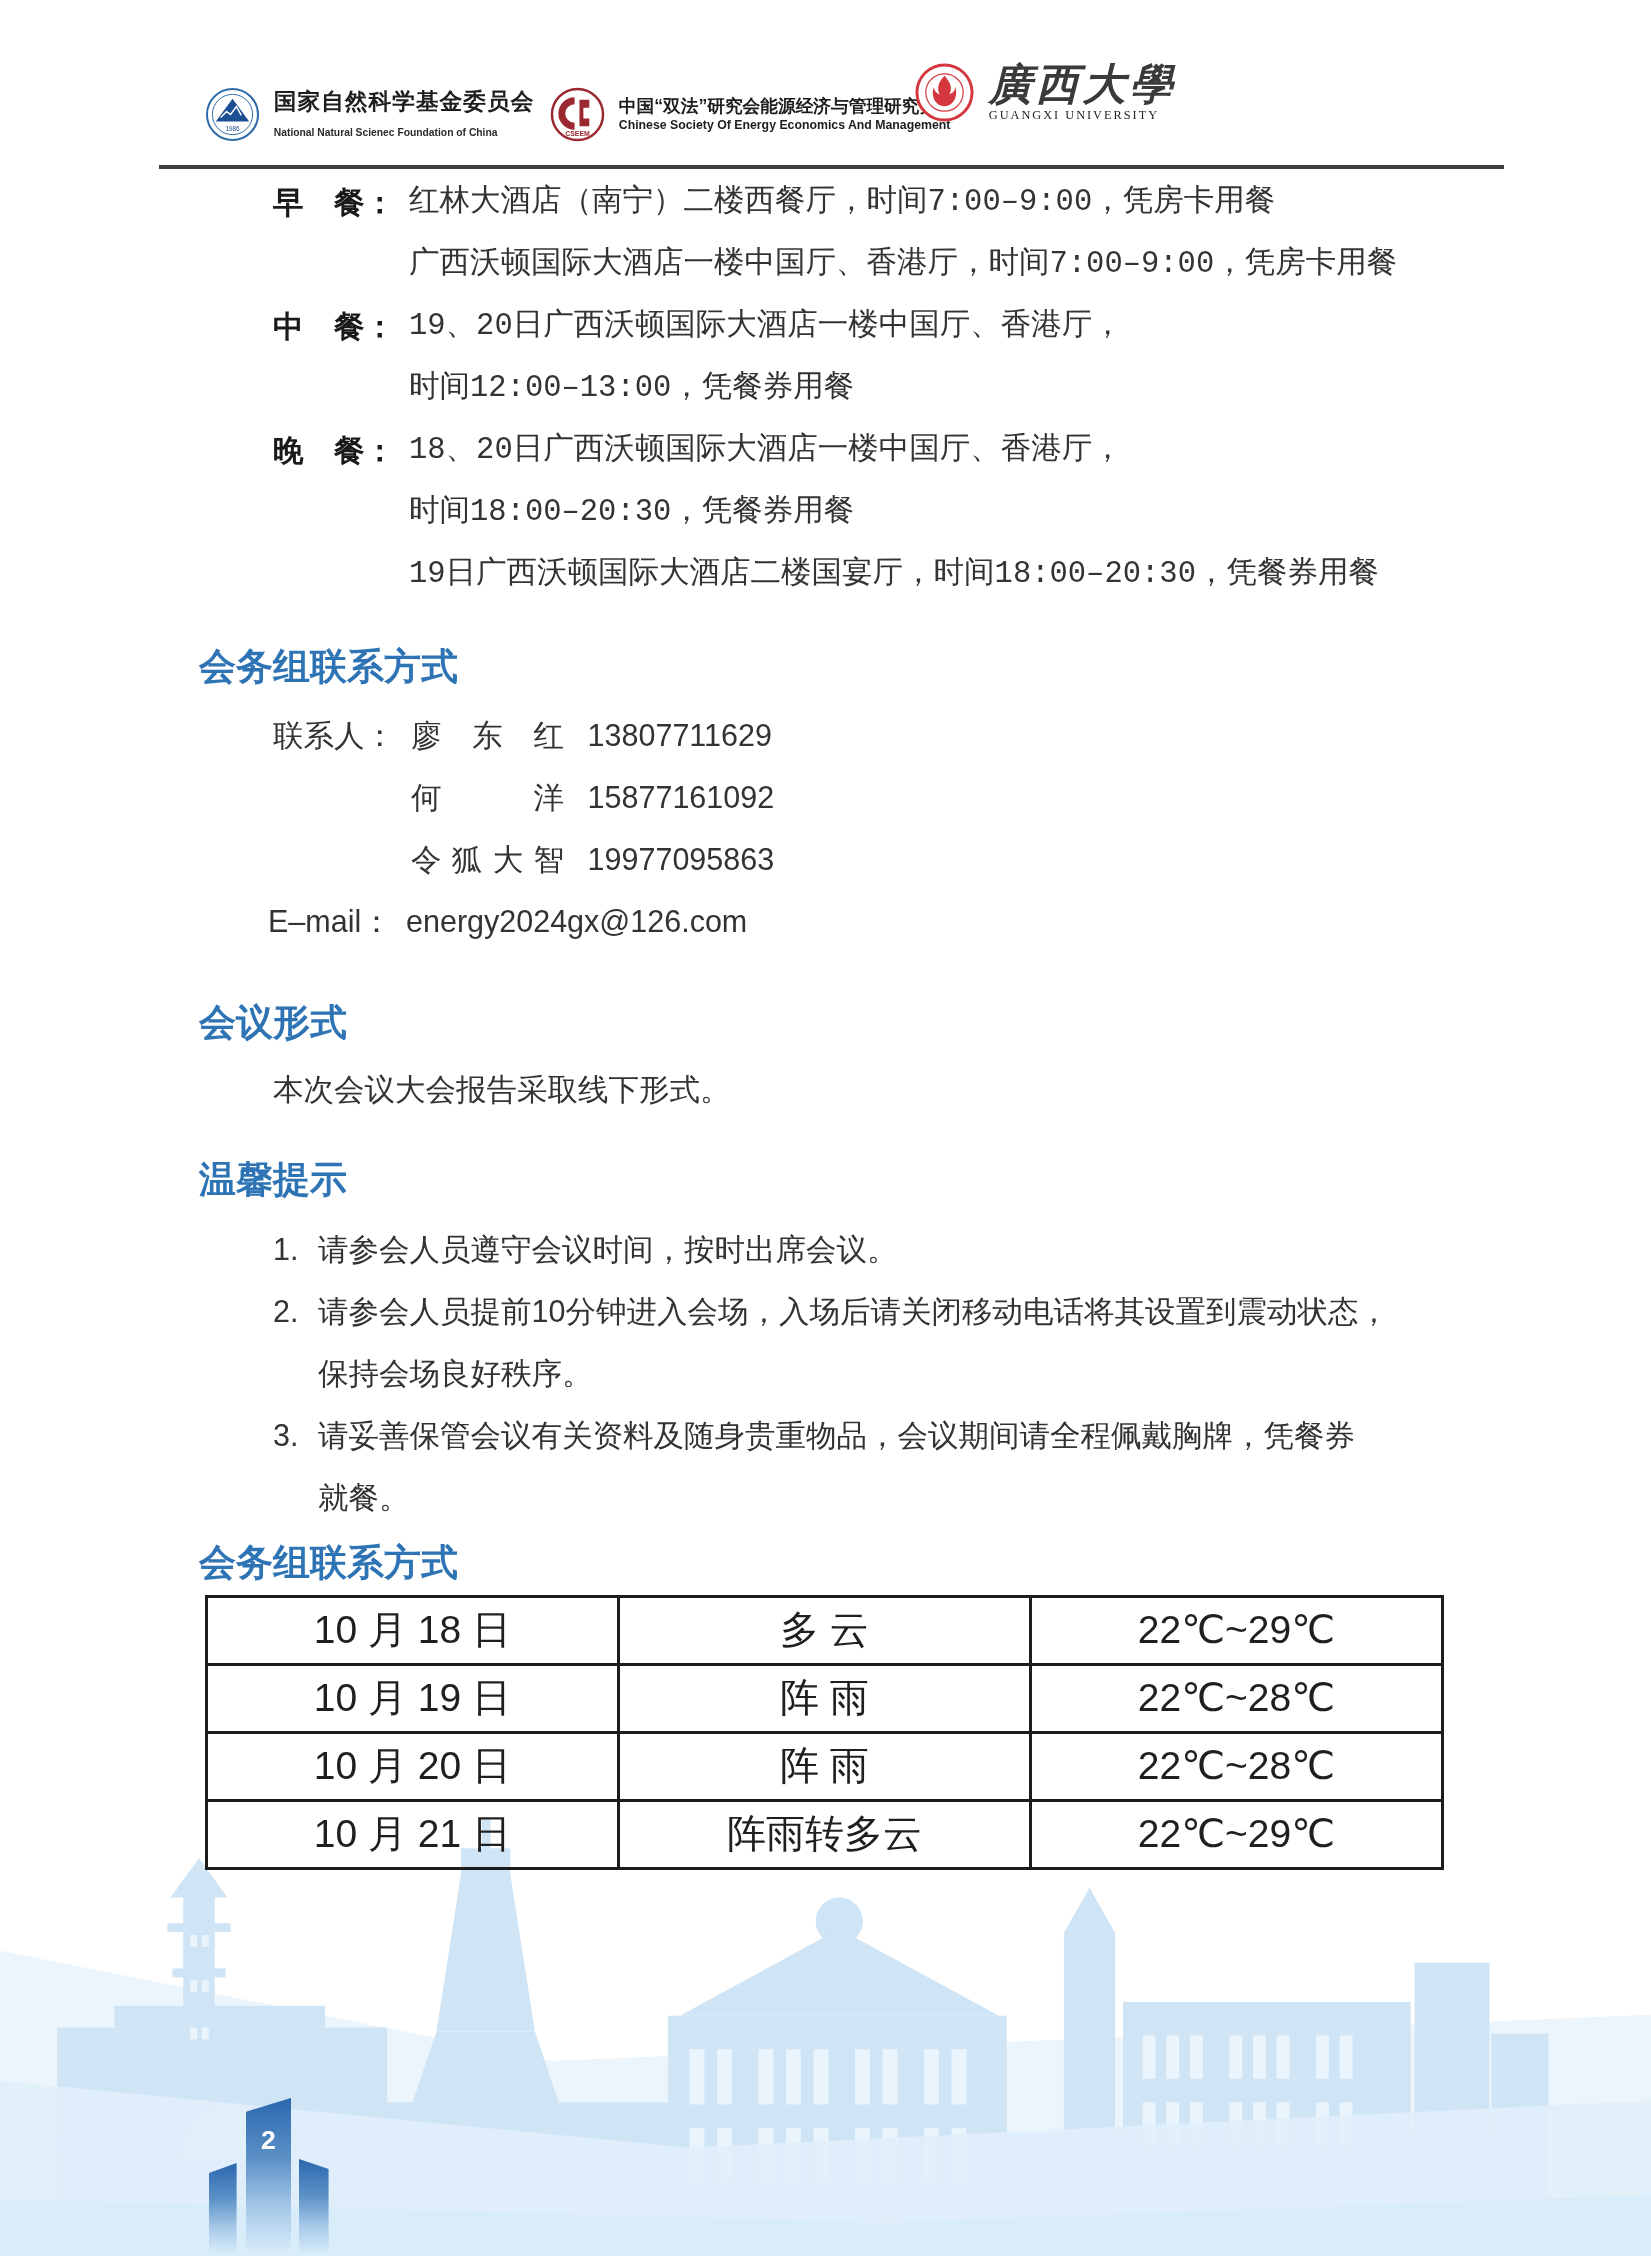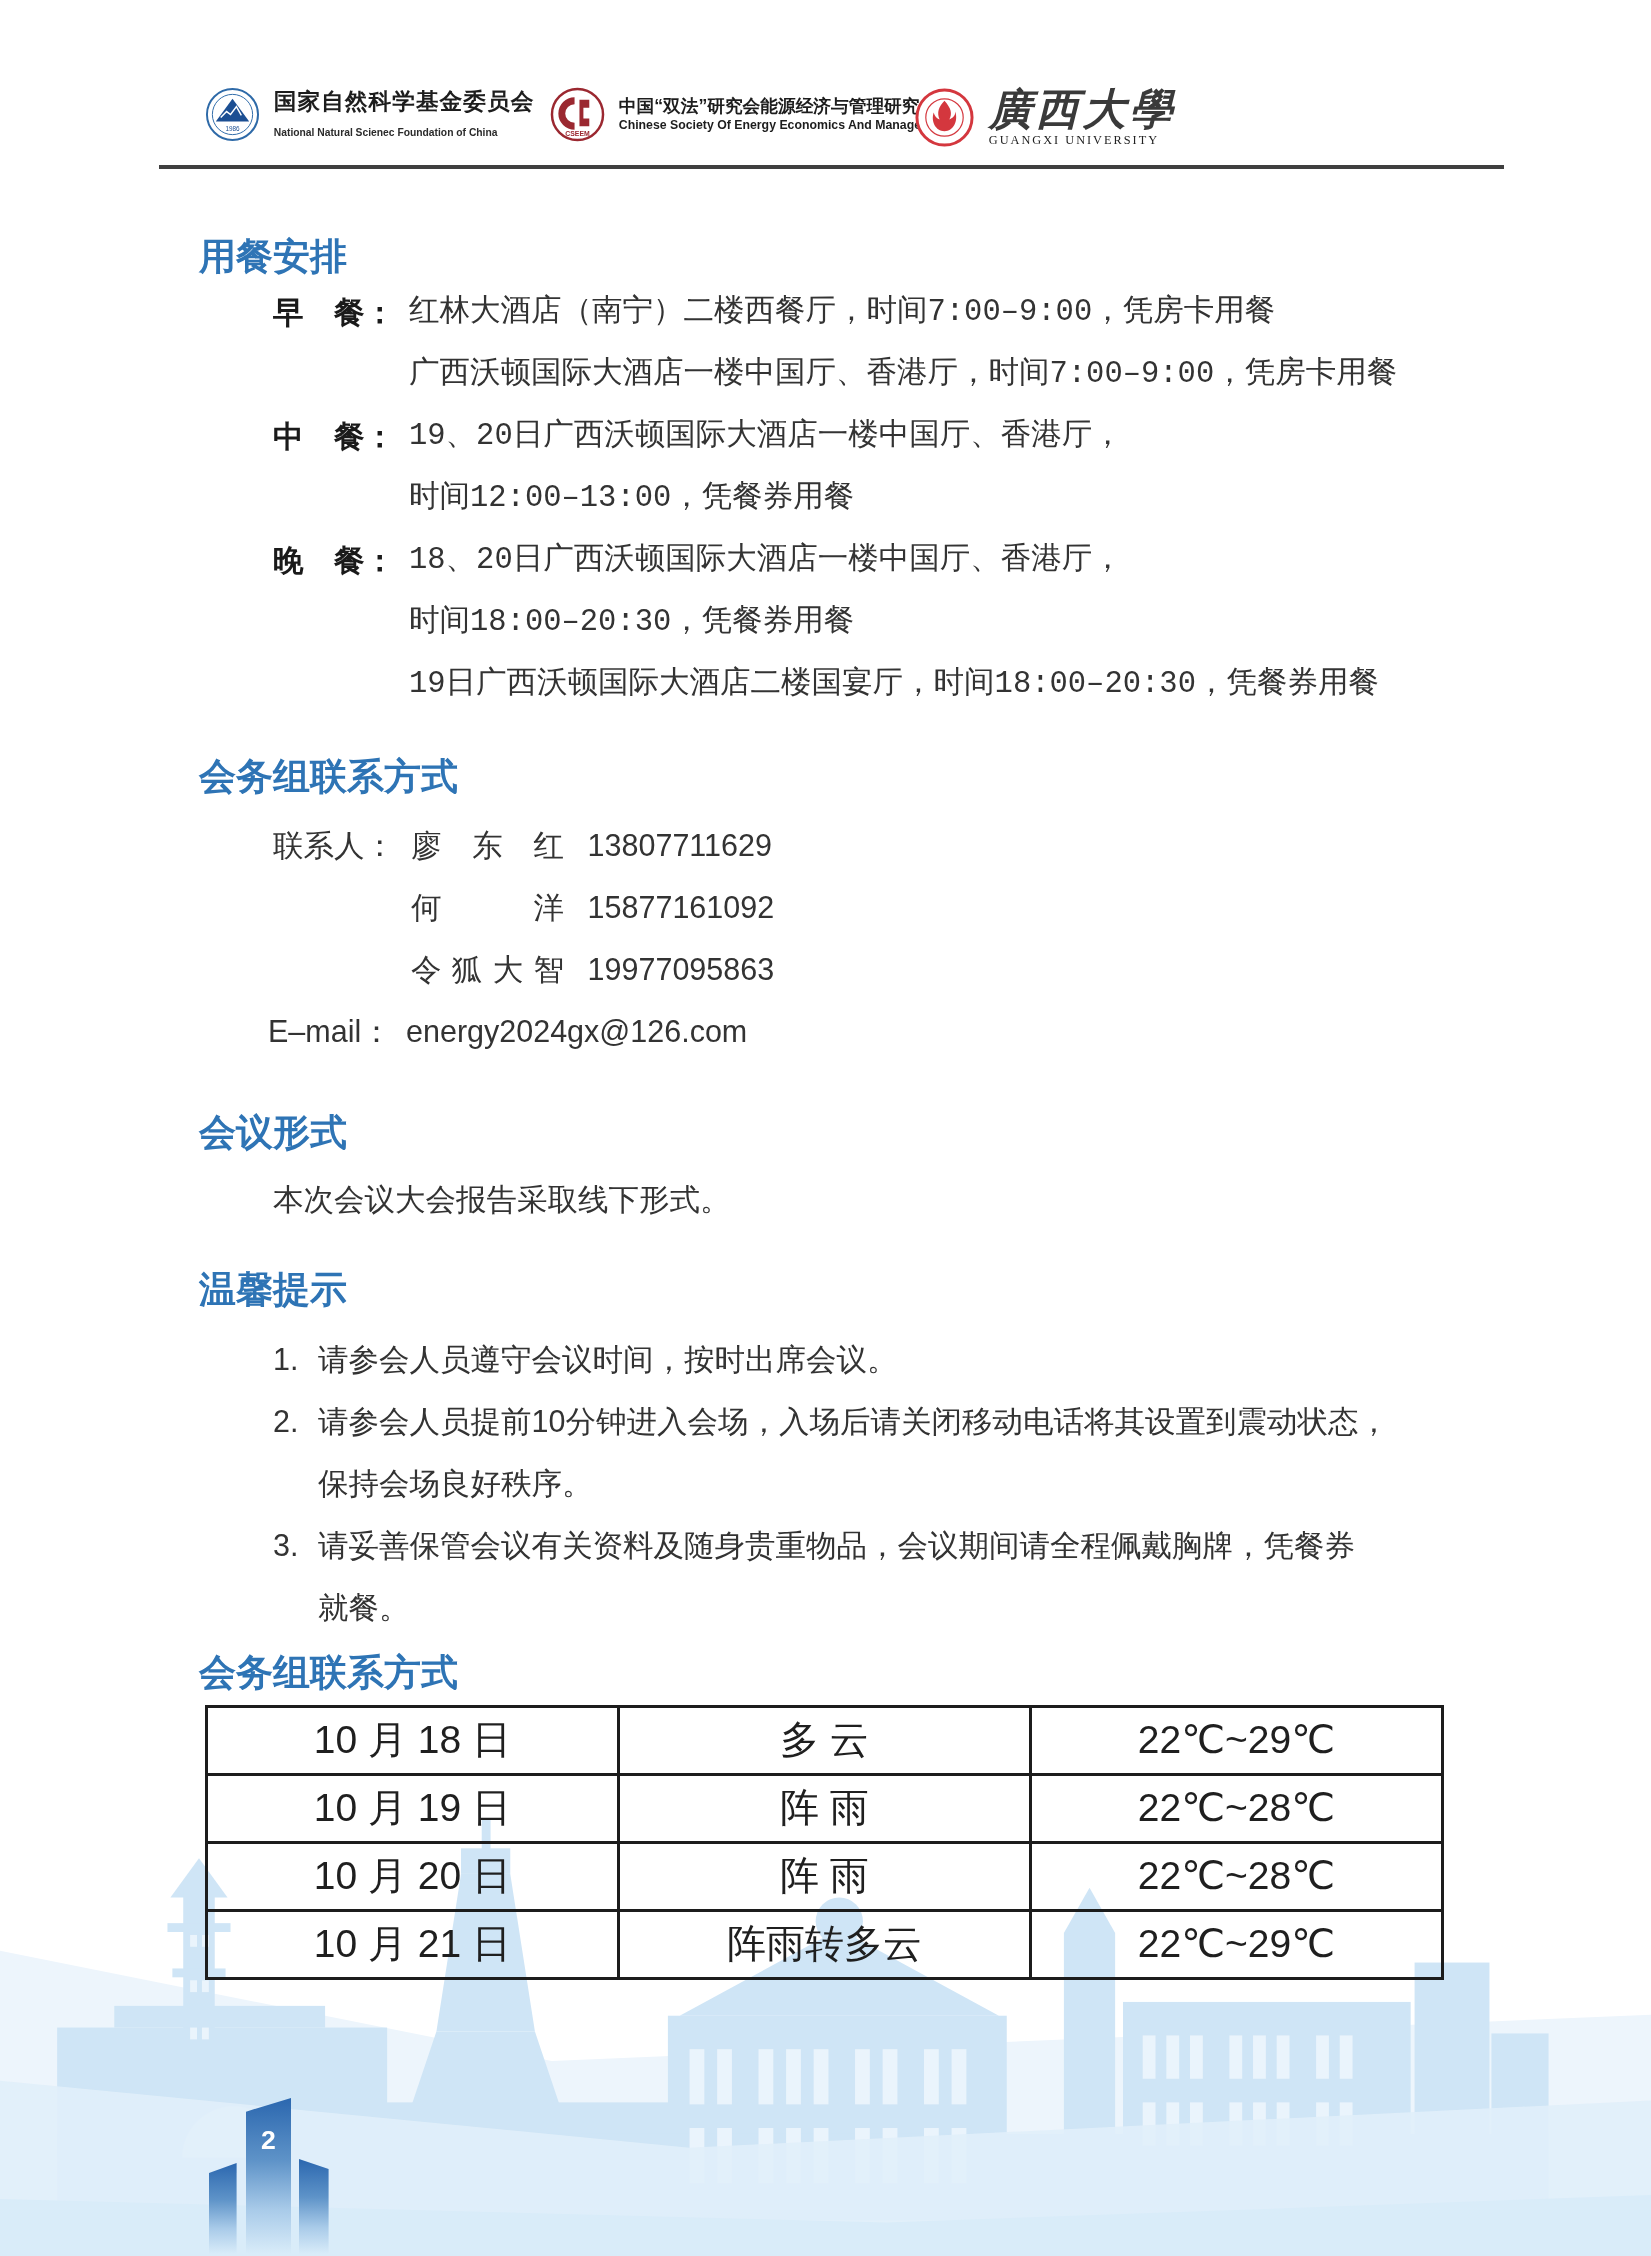--- a/index.html
+++ b/index.html
@@ -11,21 +11,21 @@
     font-family:"Liberation Sans","DejaVu Sans",sans-serif;
     color:#333333;
   }
   
   .bg-decor{position:absolute;left:0;top:1803px;width:1652px;height:454px;z-index:0;}
   
   .header{position:absolute;top:0;left:0;right:0;height:133px;z-index:2;border-radius:18px;}
   .logo-group{position:absolute;display:flex;align-items:center;gap:13.8px;}
   .lg1{left:205px;top:87px;}
   .lg2{left:550px;top:87px;}
-  .lg3{left:914px;top:86px;}
+  .lg3{left:914px;top:61px;}
   .logo-icon{flex:none;}
   .logo-text{display:flex;flex-direction:column;justify-content:center;}
   .cn1{font-size:22.7px;font-weight:bold;color:#1d1d1d;letter-spacing:1px;line-height:25.6px;}
   .en1{font-size:10.3px;font-weight:bold;color:#2b2b2b;line-height:13.8px;margin-top:12px;}
   .cn2{font-size:17.7px;font-weight:bold;color:#1d1d1d;line-height:23.6px;}
   .en2{font-size:12.3px;font-weight:bold;color:#1d1d1d;line-height:15.8px;}
   .gxu-wrap{display:flex;flex-direction:column;}
   .cn3{font-family:"Liberation Serif","DejaVu Serif",serif;font-style:italic;font-weight:bold;
        font-size:43px;line-height:47px;color:#3a3a3a;letter-spacing:3.9px;}
   .en3{font-family:"Liberation Serif","DejaVu Serif",serif;font-size:12.3px;letter-spacing:2px;
@@ -199,21 +199,20 @@
         <div class="cn3">廣西大學</div>
         <div class="en3">GUANGXI UNIVERSITY</div>
       </div>
     </div>
 
     <div class="header-rule"></div>
   </div>
 
   <div class="main">
 
-    <h2 class="section-title" id="t1">用餐安排</h2>
 
     <div class="meals">
       <div class="meal">
         <div class="meal-label">早　餐：</div>
         <div class="meal-lines">
           <div>红林大酒店（南宁）二楼西餐厅，时间7:00–9:00，凭房卡用餐</div>
           <div>广西沃顿国际大酒店一楼中国厅、香港厅，时间7:00–9:00，凭房卡用餐</div>
         </div>
       </div>
       <div class="meal">

